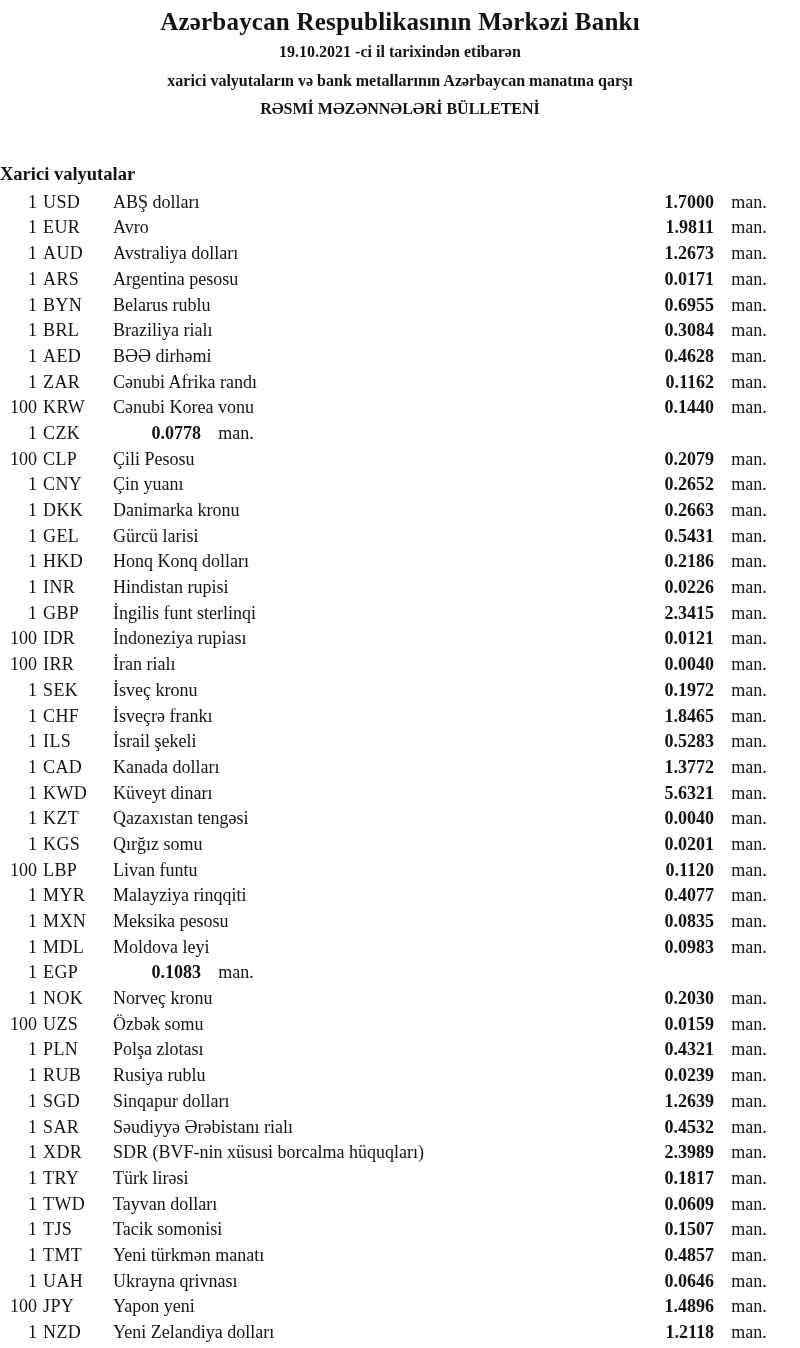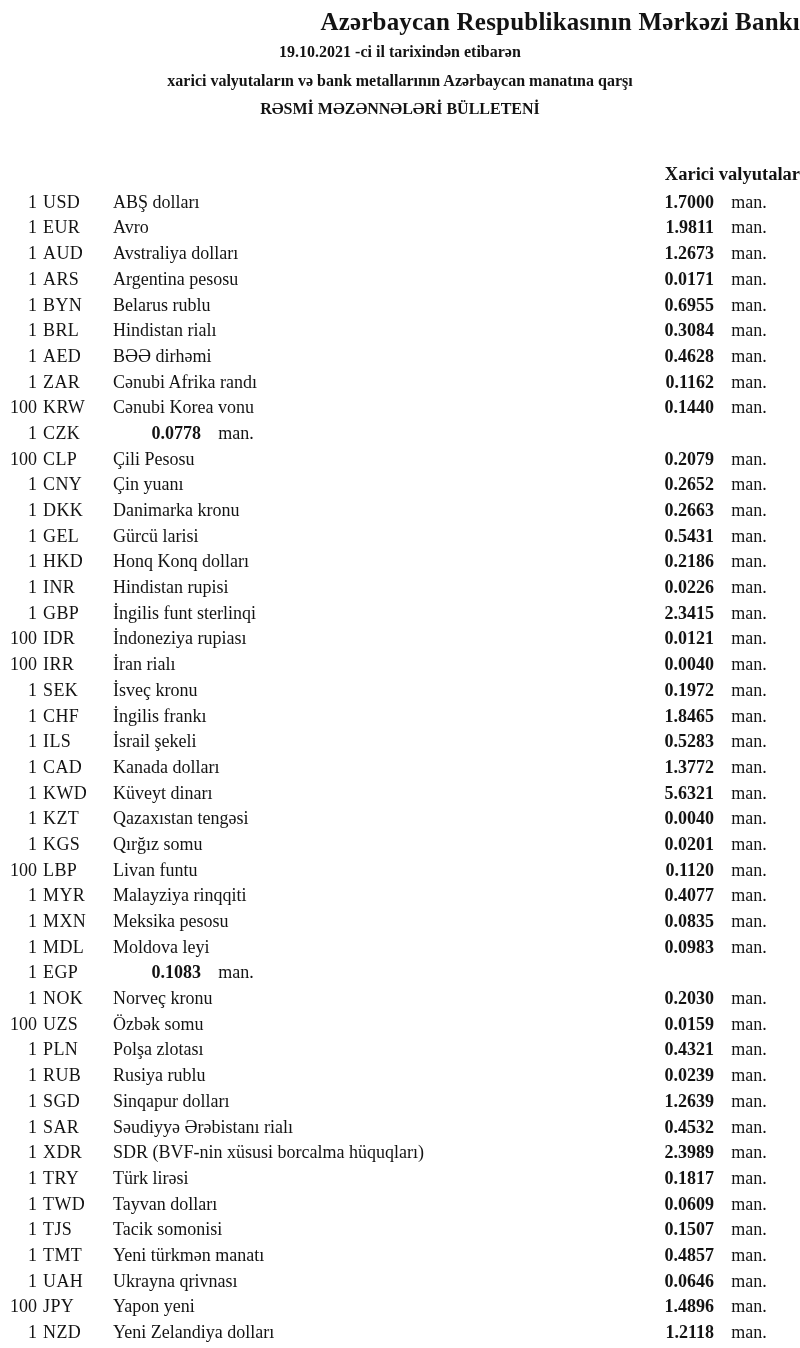--- a/index.html
+++ b/index.html
@@ -21,30 +21,29 @@
   }
   .doc-header {
     text-align: center;
     padding-top: 6px;
   }
   .doc-title {
     font-size: 25px;
     font-weight: bold;
     line-height: 32px;
     letter-spacing: 0.2px;
-    text-align: right;
   }
   .doc-subline {
     font-size: 16px;
     font-weight: bold;
     line-height: 28.6px;
   }
   .section-title {
     margin-top: 40px;
-    text-align: right;
+    text-align: left;
     font-size: 18.5px;
     font-weight: bold;
     line-height: 20px;
   }
   .fx-table {
     margin-top: 6px;
   }
   .fx-row {
     display: flex;
     align-items: baseline;
@@ -134,21 +133,21 @@
     <span class="fx-qty">1</span>
     <span class="fx-code">BYN</span>
     <span class="fx-name">Belarus rublu</span>
     <span class="fx-rate">0.6955</span>
     <span class="fx-unit">man.</span>
   </div>
 
   <div class="fx-row">
     <span class="fx-qty">1</span>
     <span class="fx-code">BRL</span>
-    <span class="fx-name">Hindistan rialı</span>
+    <span class="fx-name">Braziliya rialı</span>
     <span class="fx-rate">0.3084</span>
     <span class="fx-unit">man.</span>
   </div>
 
   <div class="fx-row">
     <span class="fx-qty">1</span>
     <span class="fx-code">AED</span>
     <span class="fx-name">BƏƏ dirhəmi</span>
     <span class="fx-rate">0.4628</span>
     <span class="fx-unit">man.</span>
@@ -253,21 +252,21 @@
     <span class="fx-qty">1</span>
     <span class="fx-code">SEK</span>
     <span class="fx-name">İsveç kronu</span>
     <span class="fx-rate">0.1972</span>
     <span class="fx-unit">man.</span>
   </div>
 
   <div class="fx-row">
     <span class="fx-qty">1</span>
     <span class="fx-code">CHF</span>
-    <span class="fx-name">İngilis frankı</span>
+    <span class="fx-name">İsveçrə frankı</span>
     <span class="fx-rate">1.8465</span>
     <span class="fx-unit">man.</span>
   </div>
 
   <div class="fx-row">
     <span class="fx-qty">1</span>
     <span class="fx-code">ILS</span>
     <span class="fx-name">İsrail şekeli</span>
     <span class="fx-rate">0.5283</span>
     <span class="fx-unit">man.</span>

